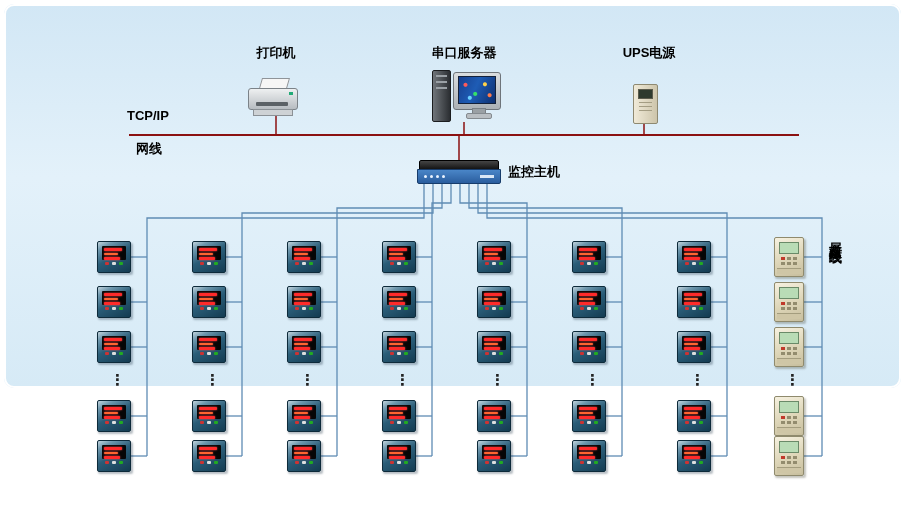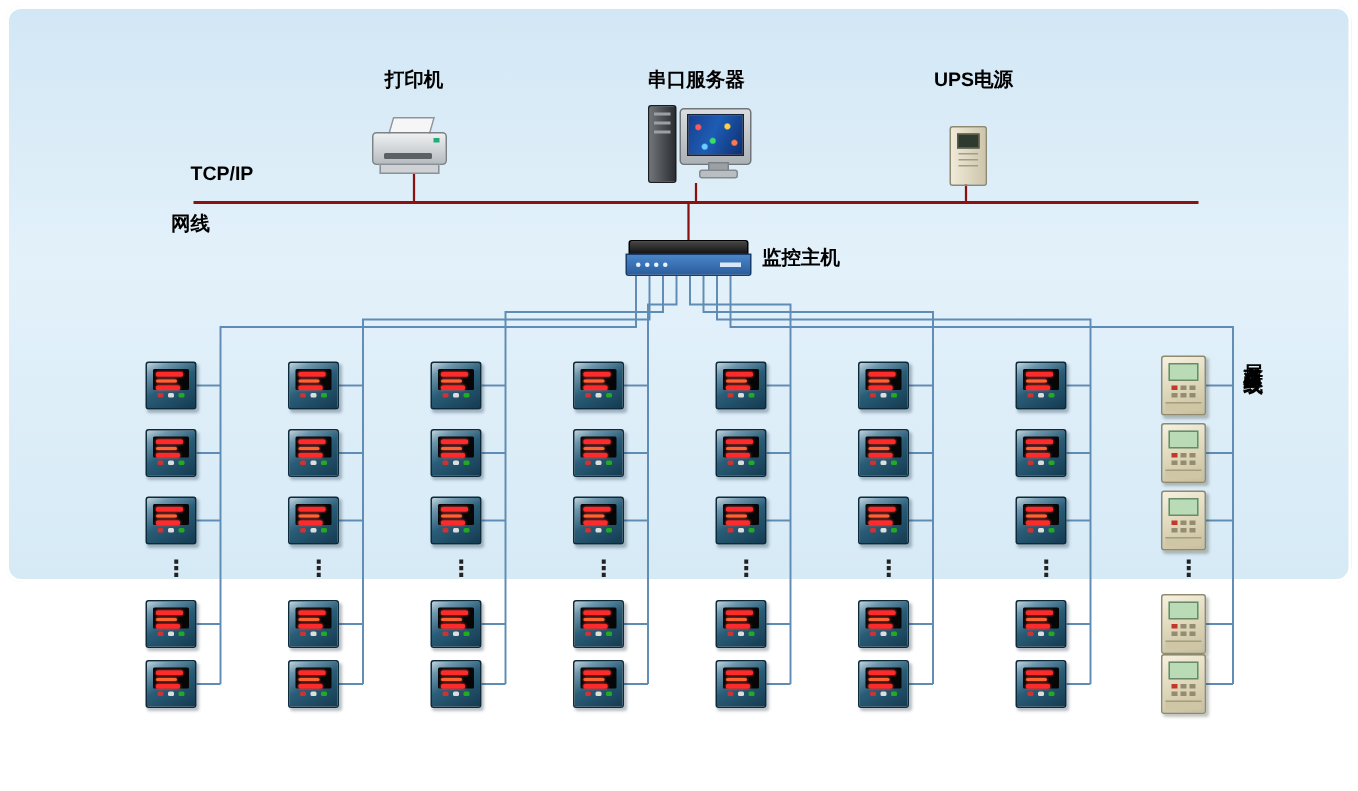--- a/index.html
+++ b/index.html
@@ -147,21 +147,21 @@
         <path d="M800 343 H818" stroke="#5f8cb4" stroke-width="1.3" fill="none"></path>
         <path d="M800 412 H818" stroke="#5f8cb4" stroke-width="1.3" fill="none"></path>
         <path d="M800 452 H818" stroke="#5f8cb4" stroke-width="1.3" fill="none"></path>
       </svg>
 
     <div class="lbl center" style="left:240px;top:40px;width:64px;">打印机</div>
     <div class="lbl center" style="left:424px;top:40px;width:72px;">串口服务器</div>
     <div class="lbl center" style="left:608px;top:40px;width:74px;">UPS电源</div>
 
     <div class="lbl" style="left:123px;top:104px;">TCP/IP</div>
-    <div class="lbl" style="left:110px;top:136px;">网线</div>
+    <div class="lbl" style="left:132px;top:136px;">网线</div>
 
     <div class="lbl" style="left:504px;top:159px;">监控主机</div>
 
     <div class="lbl vert" style="left:822px;top:228px;height:100px;">屏蔽双绞线</div>
 
     <div class="printer">
       <div class="p-paper"></div>
       <div class="p-body">
         <i class="p-led"></i>
         <div class="p-slot"></div>

